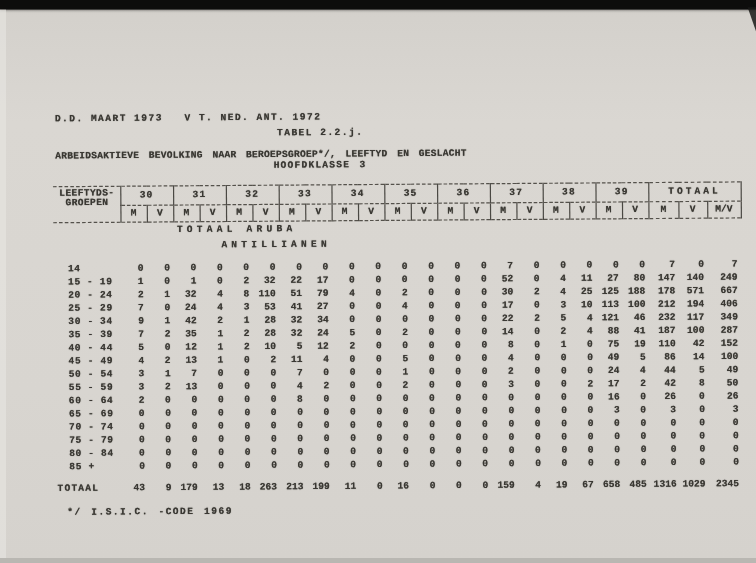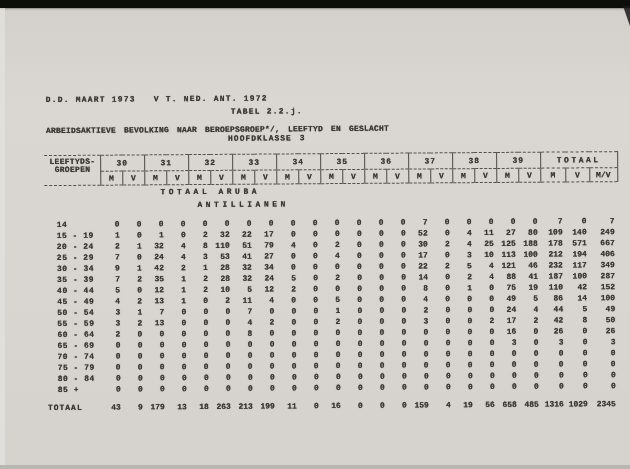--- a/index.html
+++ b/index.html
@@ -34,21 +34,21 @@
     border-right:1px solid #4a4843;border-bottom:1.5px dashed #54514b;line-height:8px;}
   th.stubh div{letter-spacing:.3px;text-align:center;}
   th.gh{border-left:1px solid #4a4843;border-bottom:1.5px dashed #54514b;
     text-align:center;height:15px;letter-spacing:1px;}
   th.gh:last-child{border-right:1px solid #4a4843;letter-spacing:2.5px;}
   tr.c th.ch{border-left:1px solid #4a4843;border-bottom:1.5px dashed #54514b;
     height:13px;text-align:center;}
   tr.c th.ch:last-child{border-right:1px solid #4a4843;letter-spacing:0;}
 
   tr.sec td{height:13px;}
-  tr.sec .secl{letter-spacing:3.5px;font-size:8px;margin-left:13px;}
+  tr.sec .secl{letter-spacing:3.5px;font-size:8px;}
   tr.sec1 td{padding-left:103px;}
   tr.sec2 td{padding-left:140px;}
   tr.gap td{height:7px;}
   tr.dr{height:11px;}
   td.dv{text-align:right;padding-right:3px;}
   td.rl{text-align:left;padding-left:12px;letter-spacing:.5px;white-space:pre;}
   tr.sp td{height:7px;}
   tr.total td.rl{padding-left:2px;letter-spacing:1px;}
 </style>
 </head>
@@ -57,20 +57,21 @@
 <div class="sheet">
   <div class="topbar"></div>
   <div class="corner-wedge"></div>
   <div class="leftstrip"></div>
 
   <div class="typed">
     <div class="tline t-head">D.D. MAART 1973   V T. NED. ANT. 1972</div>
     <div class="tline t-label">TABEL 2.2.j.</div>
     <div class="tline t-title">ARBEIDSAKTIEVE BEVOLKING NAAR BEROEPSGROEP*/, LEEFTYD EN GESLACHT</div>
     <div class="tline t-sub">HOOFDKLASSE 3</div>
+    <div class="tline t-foot">*/ I.S.I.C. -CODE 1969</div>
 
     <table class="grid">
       <colgroup>
           <col class="c-stub">
           <col class="c-n">
           <col class="c-n">
           <col class="c-n">
           <col class="c-n">
           <col class="c-n">
           <col class="c-n">
@@ -187,21 +188,21 @@
             <td class="dv">0</td>
             <td class="dv">0</td>
             <td class="dv">0</td>
             <td class="dv">0</td>
             <td class="dv">52</td>
             <td class="dv">0</td>
             <td class="dv">4</td>
             <td class="dv">11</td>
             <td class="dv">27</td>
             <td class="dv">80</td>
-            <td class="dv">109</td>
+            <td class="dv">147</td>
             <td class="dv">140</td>
             <td class="dv">249</td>
           </tr>
           <tr class="dr">
             <td class="rl">20 - 24</td>
             <td class="dv">2</td>
             <td class="dv">1</td>
             <td class="dv">32</td>
             <td class="dv">4</td>
             <td class="dv">8</td>
@@ -577,21 +578,21 @@
             <td class="dv">199</td>
             <td class="dv">11</td>
             <td class="dv">0</td>
             <td class="dv">16</td>
             <td class="dv">0</td>
             <td class="dv">0</td>
             <td class="dv">0</td>
             <td class="dv">159</td>
             <td class="dv">4</td>
             <td class="dv">19</td>
-            <td class="dv">56</td>
+            <td class="dv">67</td>
             <td class="dv">658</td>
             <td class="dv">485</td>
             <td class="dv">1316</td>
             <td class="dv">1029</td>
             <td class="dv">2345</td>
           </tr>
         </tbody>
     </table>
   </div>
 </div>

